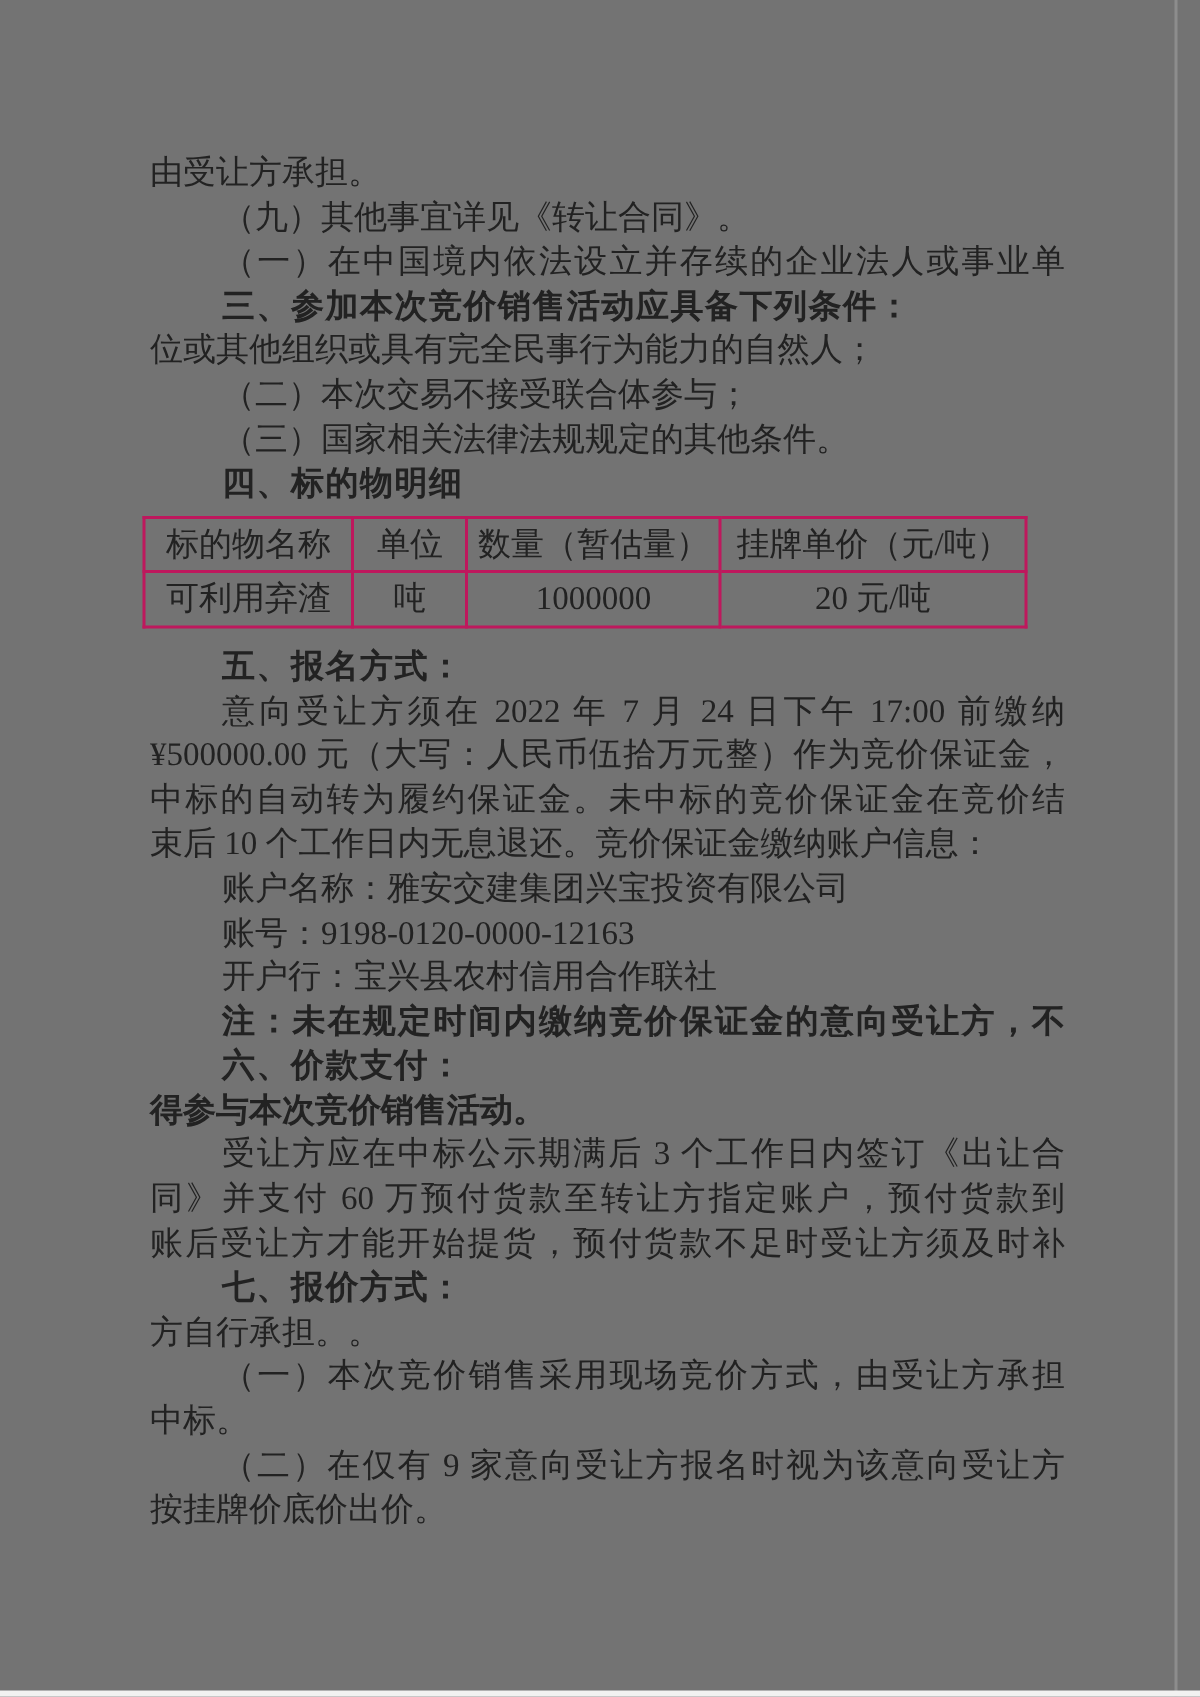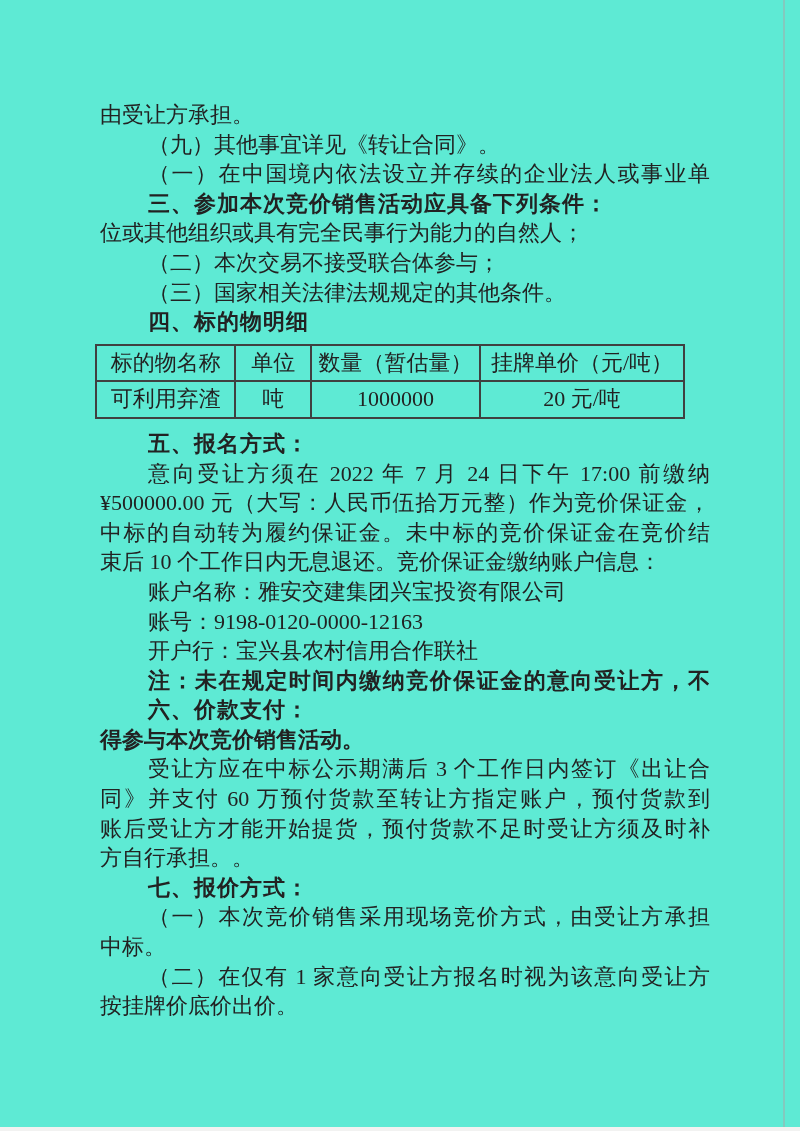--- a/index.html
+++ b/index.html
@@ -1,19 +1,19 @@
 <!DOCTYPE html>
 <html><head>
 <meta charset="utf-8">
 <style>
   html,body{margin:0;padding:0;background:#ffffff;}
   .page{
     position:relative;
     width:800px;height:1131px;
-    background:#5eead4;
+    background:#737373;
     overflow:hidden;
     font-family:"Liberation Serif","DejaVu Serif",serif;
     color:#222222;
   }
   .content{
     position:absolute;
     left:100px;top:100px;
     width:610px;
     font-size:22px;
     line-height:29.6px;
@@ -28,21 +28,21 @@
   }
   .bold-serif{font-weight:700;}
   table.subject{
     width:590px;
     margin:7px 0 10px -5px;
     border-collapse:collapse;
     table-layout:fixed;
     text-align:center;
   }
   table.subject td{
-    border:2px solid #404040;
+    border:2px solid #be185d;
     padding:2px 0 3px 0;
     height:29px;
     font-size:22px;
     overflow:hidden;
   }
   .c1{width:23.7%;} .c2{width:12.7%;} .c3{width:28.8%;} .c4{width:34.8%;}
   .edge-line{
     position:absolute;
     left:783px;top:0;
     width:2px;height:1131px;
@@ -95,24 +95,24 @@
     <div class="ln">束后 10 个工作日内无息退还。竞价保证金缴纳账户信息：</div>
     <div class="ln indent">账户名称：雅安交建集团兴宝投资有限公司</div>
     <div class="ln indent">账号：9198-0120-0000-12163</div>
     <div class="ln indent">开户行：宝兴县农村信用合作联社</div>
     <div class="ln indent fill bold-serif">注：未在规定时间内缴纳竞价保证金的意向受让方，不</div>
     <div class="ln indent heading">六、价款支付：</div>
     <div class="ln bold-serif">得参与本次竞价销售活动。</div>
     <div class="ln indent fill">受让方应在中标公示期满后 3 个工作日内签订《出让合</div>
     <div class="ln fill">同》并支付 60 万预付货款至转让方指定账户，预付货款到</div>
     <div class="ln fill">账后受让方才能开始提货，预付货款不足时受让方须及时补</div>
+    <div class="ln indent heading">七、报价方式：</div>
     <div class="ln">方自行承担。。</div>
-    <div class="ln indent heading">七、报价方式：</div>
     <div class="ln indent fill">（一）本次竞价销售采用现场竞价方式，由受让方承担</div>
     <div class="ln">中标。</div>
-    <div class="ln indent fill">（二）在仅有 1 家意向受让方报名时视为该意向受让方</div>
+    <div class="ln indent fill">（二）在仅有 9 家意向受让方报名时视为该意向受让方</div>
     <div class="ln">按挂牌价底价出价。</div>
 
   </div>
 
   <div class="edge-line"></div>
   <div class="bottom-shade"></div>
 </div>
 
 </body></html>

